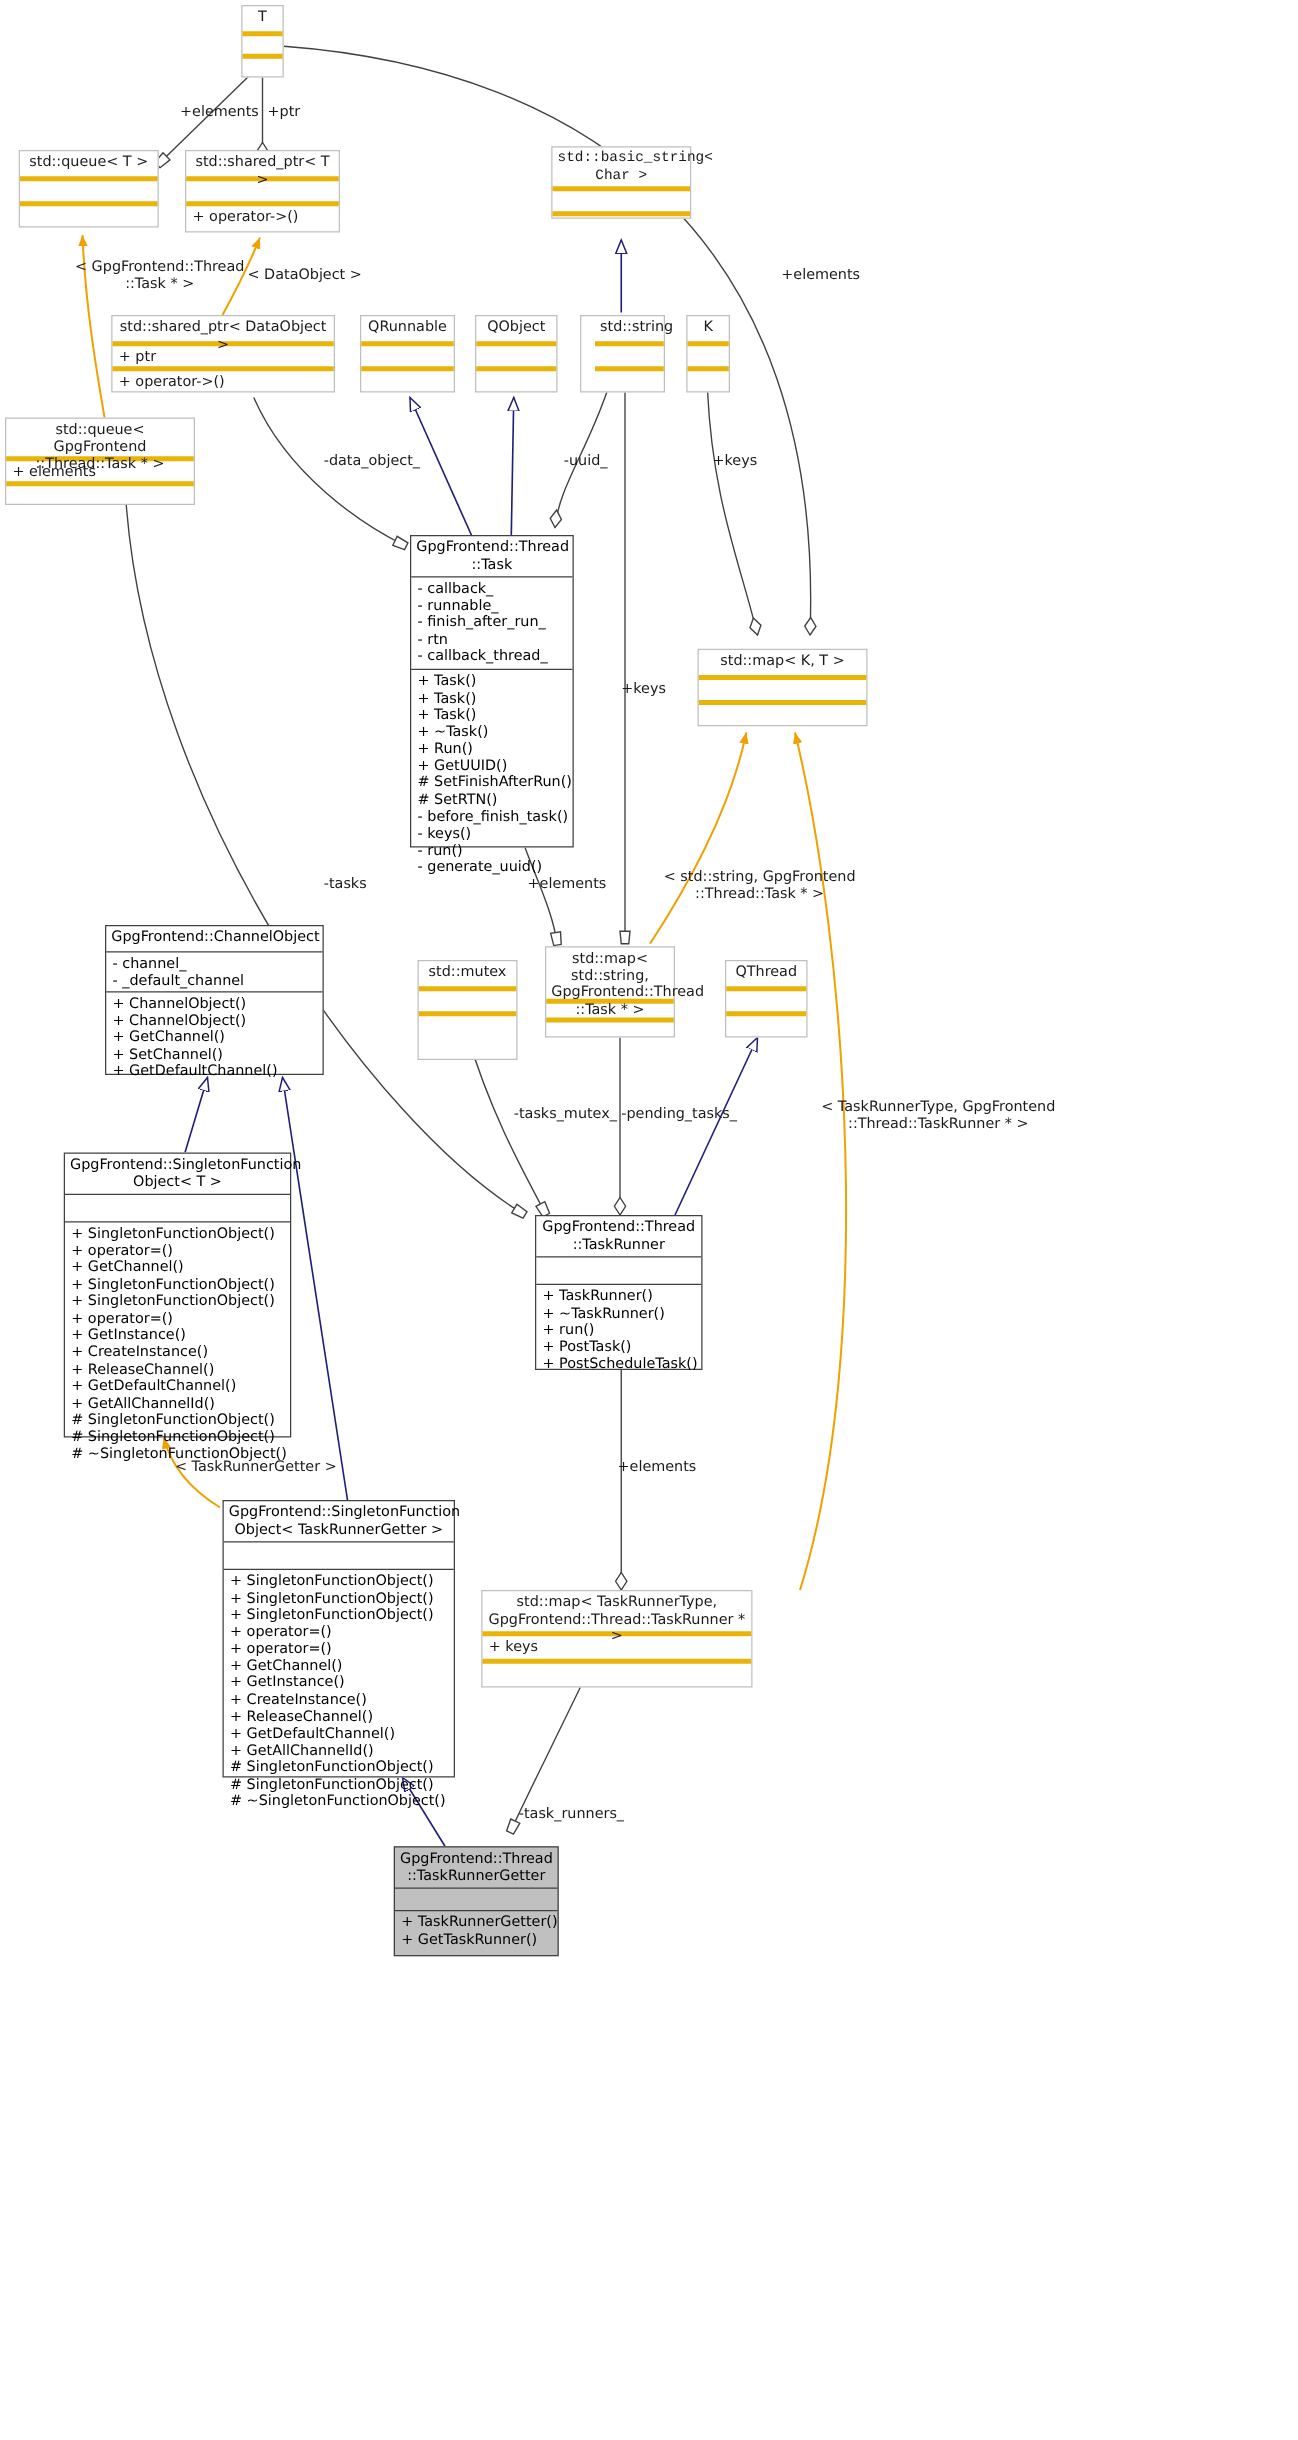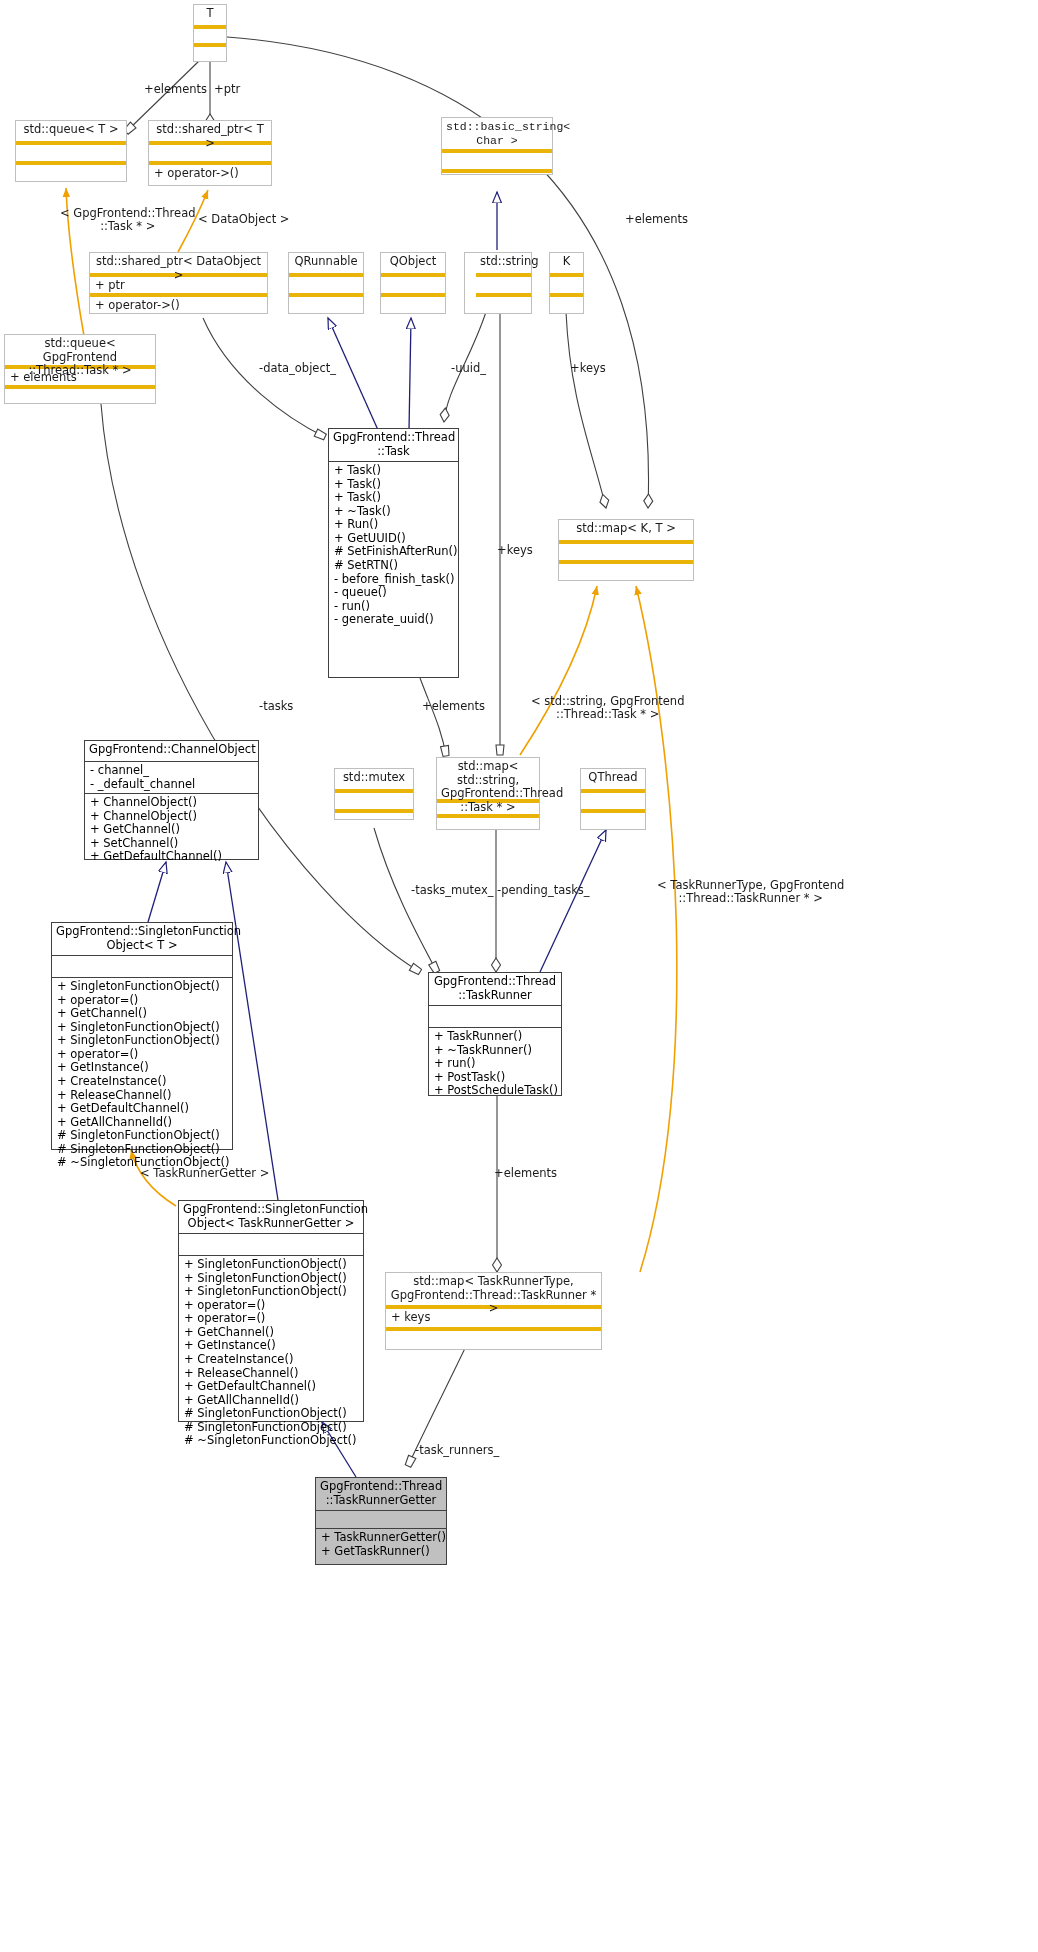--- a/index.html
+++ b/index.html
@@ -174,31 +174,38 @@
 ::Thread::Task * &gt;</div>
     <div class="sec rows" style="height:20px;">
       <div>+ elements</div>
     </div>
     <div class="sec rows" style="height:20px;"></div>
   </div>
 
   <div class="box own" style="left:328px;top:428px;width:131px;height:250px;">
     <div class="sec title" style="height: 32px; white-space: pre-line;">GpgFrontend::Thread
 ::Task</div>
+    <div class="sec rows" style="height:74px;">
+      <div>- callback_</div>
+      <div>- runnable_</div>
+      <div>- finish_after_run_</div>
+      <div>- rtn</div>
+      <div>- callback_thread_</div>
+    </div>
     <div class="sec rows" style="height:144px;">
       <div>+ Task()</div>
       <div>+ Task()</div>
       <div>+ Task()</div>
       <div>+ ~Task()</div>
       <div>+ Run()</div>
       <div>+ GetUUID()</div>
       <div># SetFinishAfterRun()</div>
       <div># SetRTN()</div>
       <div>- before_finish_task()</div>
-      <div>- queue()</div>
+      <div>- keys()</div>
       <div>- run()</div>
       <div>- generate_uuid()</div>
     </div>
   </div>
 
   <div class="box lib" style="left:558px;top:519px;width:136px;height:62px;">
     <div class="sec title" style="height:20px;">std::map&lt; K, T &gt;</div>
     <div class="sec rows" style="height:20px;"></div>
     <div class="sec rows" style="height:20px;"></div>
   </div>
@@ -211,21 +218,21 @@
     </div>
     <div class="sec rows" style="height:68px;">
       <div>+ ChannelObject()</div>
       <div>+ ChannelObject()</div>
       <div>+ GetChannel()</div>
       <div>+ SetChannel()</div>
       <div>+ GetDefaultChannel()</div>
     </div>
   </div>
 
-  <div class="box lib" style="left:334px;top:768px;width:80px;height:52px;">
+  <div class="box lib" style="left:334px;top:768px;width:80px;height:80px;">
     <div class="sec title" style="height:20px;">std::mutex</div>
     <div class="sec rows" style="height:20px;"></div>
     <div class="sec rows" style="height:20px;"></div>
   </div>
 
   <div class="box lib" style="left:436px;top:757px;width:104px;height:73px;">
     <div class="sec title" style="height: 41px; white-space: pre-line;">std::map&lt; std::string,
 GpgFrontend::Thread
 ::Task * &gt;</div>
     <div class="sec rows" style="height:15px;"></div>

